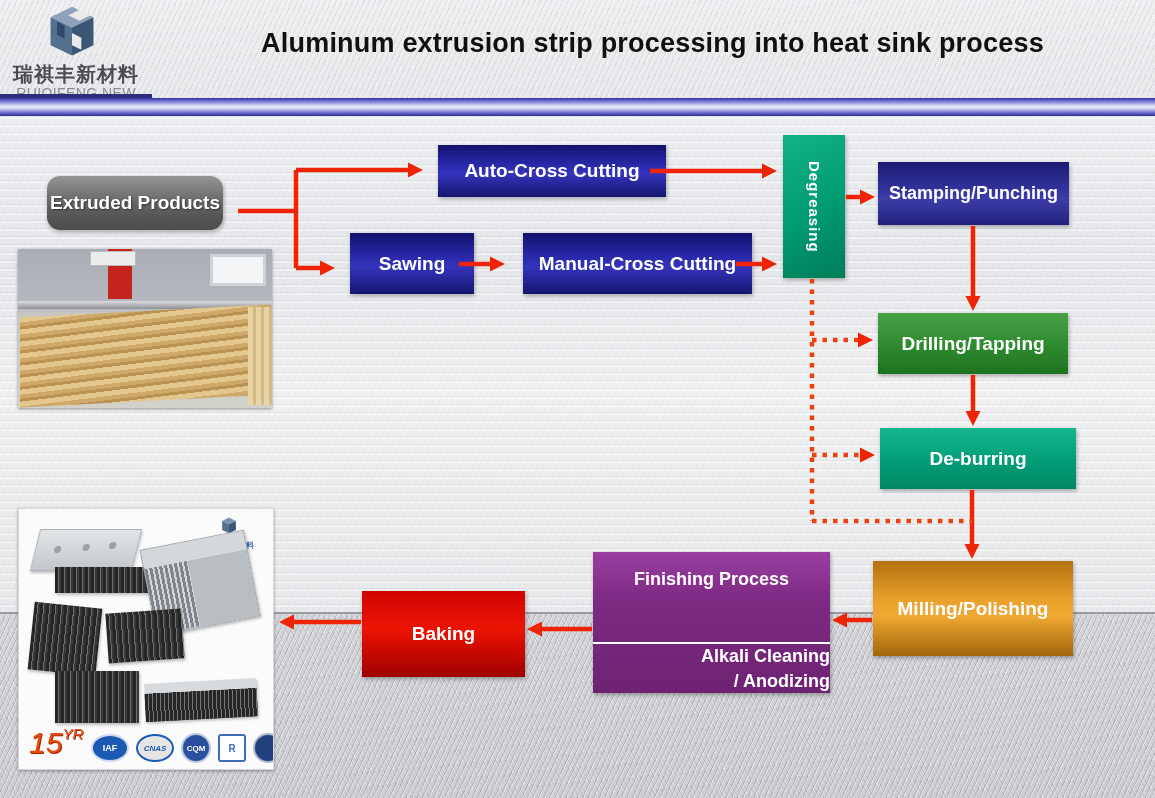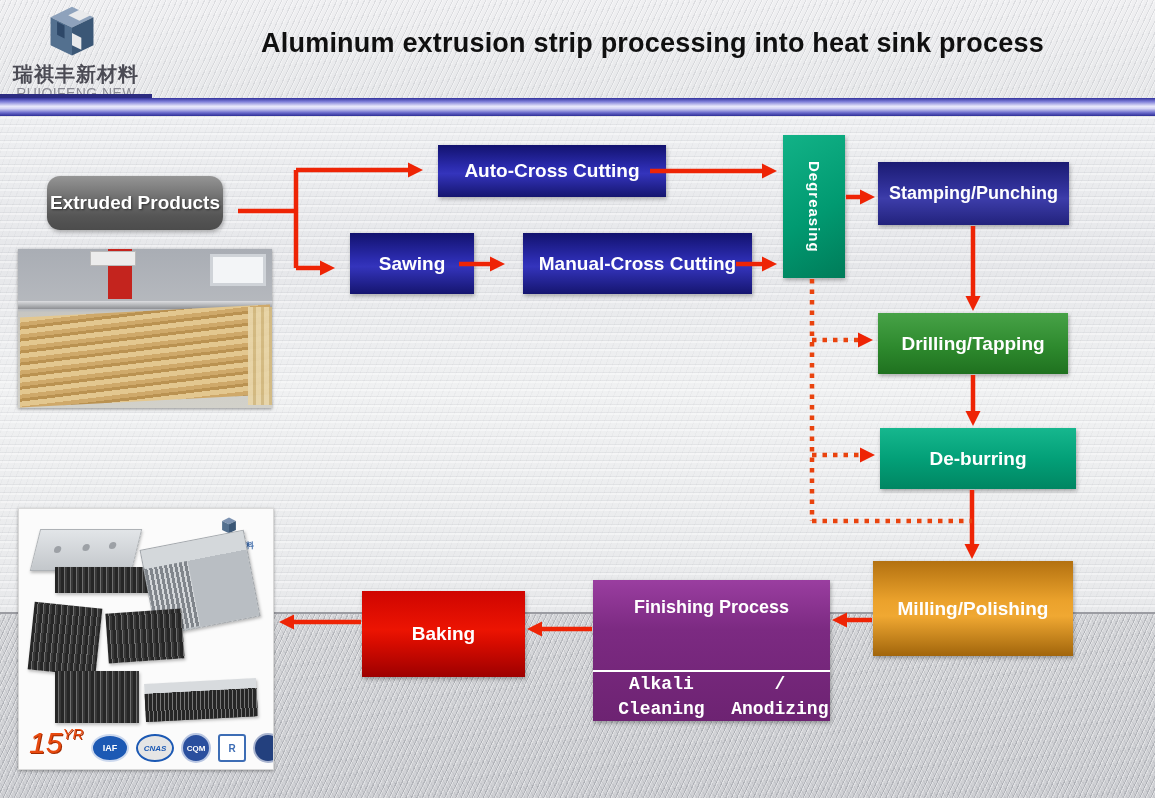--- a/index.html
+++ b/index.html
@@ -52,26 +52,26 @@
   .n-degreasing span{writing-mode:vertical-lr;text-orientation:mixed;
     font-size:15px;letter-spacing:1px;line-height:1;}
   .n-stamping{left:878px;top:162px;width:191px;height:63px;font-size:18px;
     background:linear-gradient(180deg,#1b1b72 0%,#33339e 45%,#3d3daa 58%,#22227c 100%);}
   .n-drilling{left:878px;top:313px;width:190px;height:61px;
     background:linear-gradient(180deg,#47a247 0%,#2e8a2e 55%,#1f711f 100%);}
   .n-deburring{left:880px;top:428px;width:196px;height:61px;
     background:linear-gradient(180deg,#16b78e 0%,#03a078 50%,#008662 100%);}
   .n-milling{left:873px;top:561px;width:200px;height:95px;
     background:linear-gradient(180deg,#b37110 0%,#eba22c 42%,#f0a832 58%,#a1650b 100%);}
-  .n-finishing{left:593px;top:580px;width:237px;height:141px;flex-direction:column;
+  .n-finishing{left:593px;top:552px;width:237px;height:141px;flex-direction:column;
     align-items:stretch;justify-content:flex-start;padding:0;font-size:18px;
     background:linear-gradient(180deg,#9a3ea0 0%,#7c2a82 35%,#6d2372 100%);gap:36px;}
   .fin-top{height:64px;display:flex;align-items:center;justify-content:center;}
-  .fin-bottom{flex:1;border-top:2px solid #fff;display:flex;flex-direction:row;
-    align-items:flex-start;justify-content:center;line-height:1.35;font-family:Liberation Mono, monospace;}
+  .fin-bottom{flex:1;border-top:2px solid #fff;display:flex;flex-direction:column;
+    align-items:flex-end;justify-content:center;line-height:1.35;}
   .n-baking{left:362px;top:591px;width:163px;height:86px;
     background:linear-gradient(180deg,#cf0501 0%,#ec1402 45%,#d80c00 60%,#9d0000 100%);}
 
   
   .arrows{position:absolute;left:0;top:0;z-index:6;pointer-events:none;}
   .sl{stroke:#ee2405;stroke-width:4.5;fill:none;}
   .dt{stroke:#e9430e;stroke-width:4.5;fill:none;stroke-dasharray:4.5 6;}
 
   
   .photo1{position:absolute;left:18px;top:249px;width:254px;height:159px;overflow:hidden;

